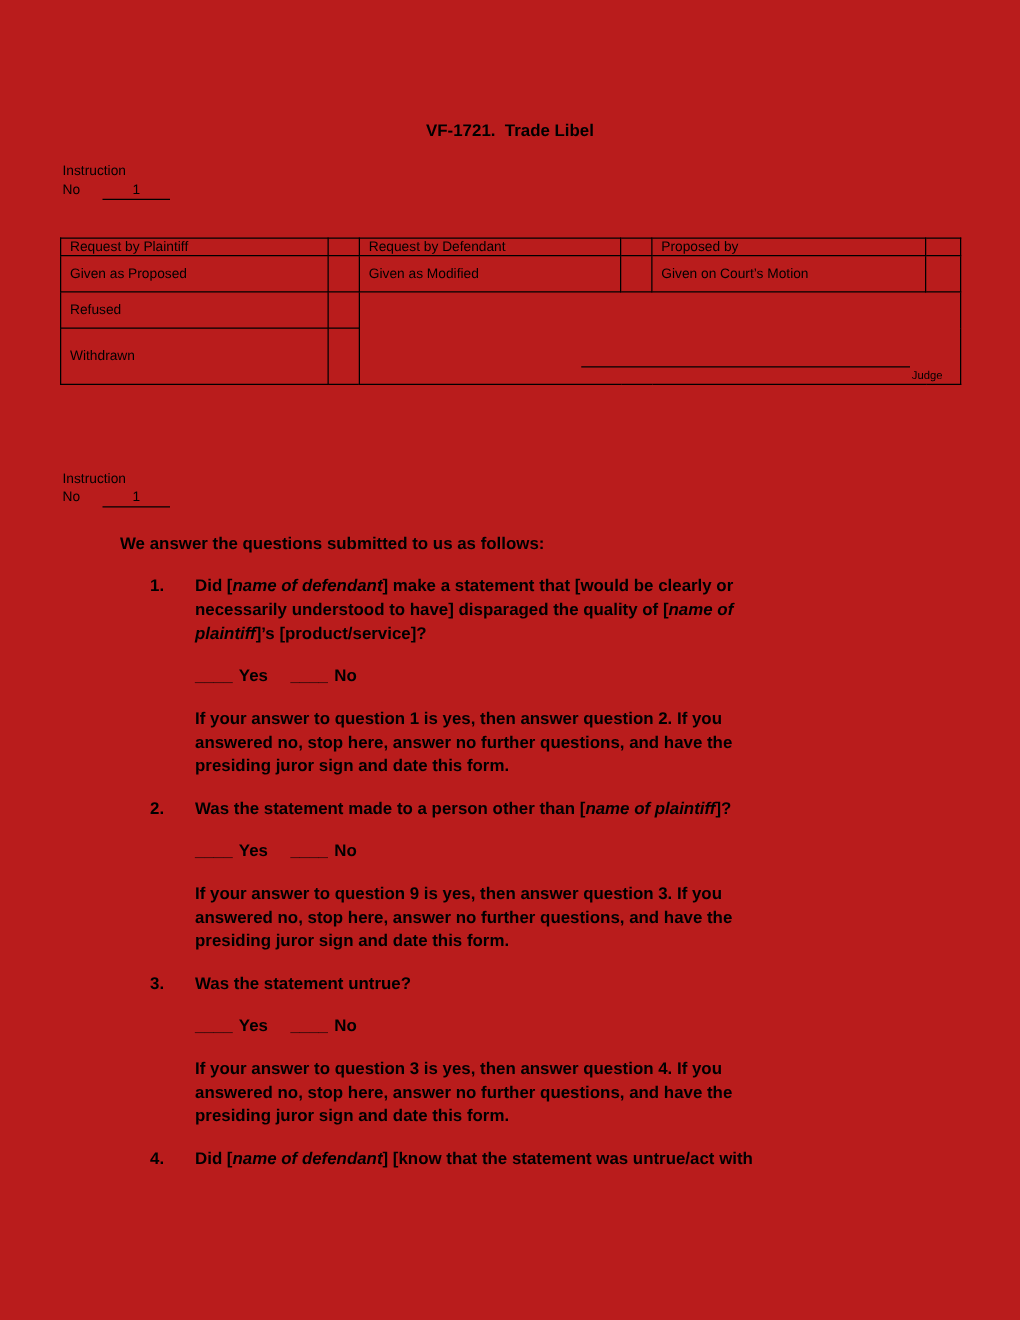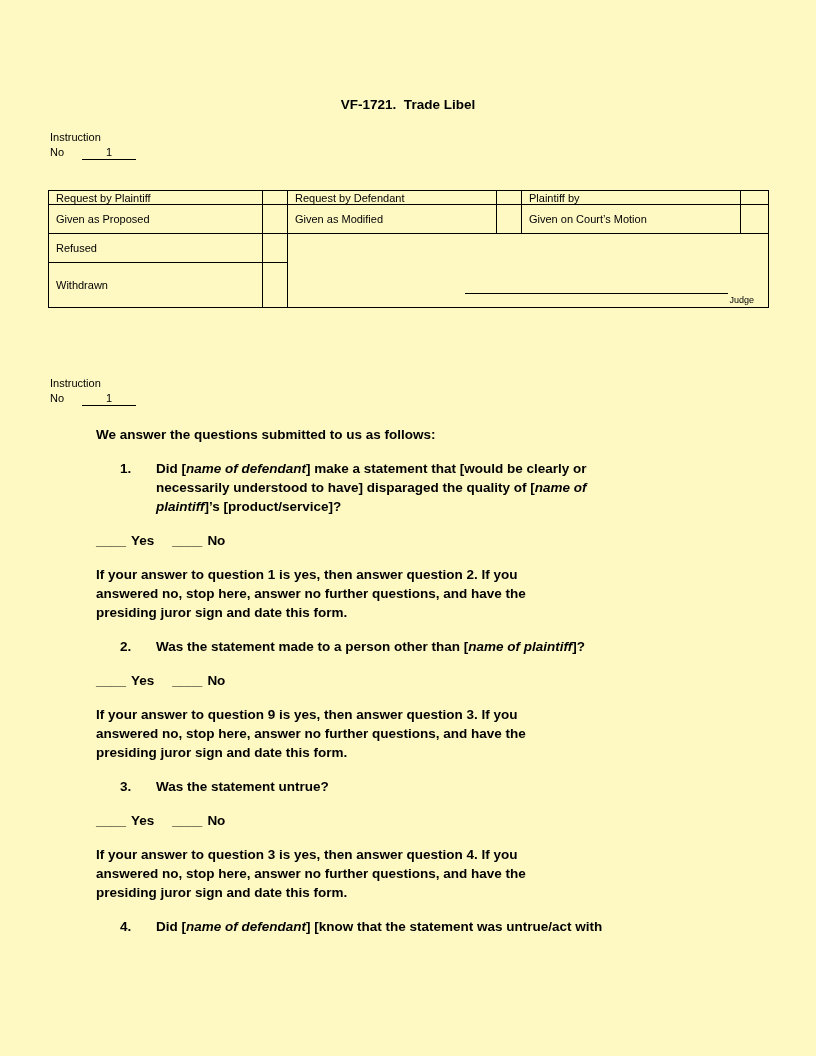--- a/index.html
+++ b/index.html
@@ -1,20 +1,20 @@
 <!DOCTYPE html>
 <html><head>
 <meta charset="utf-8">
 <style>
   html, body { margin: 0; padding: 0; background: #ffffff; }
   .page {
     position: relative;
     width: 816px;
     height: 1056px;
-    background: #fef9c3;
+    background: #b91c1c;
     color: #000000;
     font-family: "Liberation Sans", sans-serif;
     overflow: hidden;
   }
 
   
   .doc-title {
     position: absolute;
     top: 97px;
     left: 0;
@@ -83,21 +83,21 @@
     width: 610px;
     font-size: 13.5px;
     font-weight: bold;
     line-height: 19px;
   }
   .block { margin-top: 15px; }
   .qrow { display: flex; }
   .qnum { flex: 0 0 60px; box-sizing: border-box; padding-left: 24px; }
   .qtext { flex: 1 1 auto; white-space: pre-wrap; }
   .it { font-style: italic; }
-  .indent { }
+  .indent { margin-left: 60px; }
   .followup { white-space: pre-wrap; }
   .ans-label { margin-left: 5px; }
   .ans-blank.gap { margin-left: 18px; }
 </style>
 </head>
 <body>
 
 <div class="page">
 
   <div class="doc-title">VF-1721.  Trade Libel</div>
@@ -115,21 +115,21 @@
         <col style="width:25px">
         <col style="width:219px">
         <col style="width:28px">
     </colgroup>
     <tbody>
       <tr class="r1">
         <td>Request by Plaintiff</td>
         <td class="chk"></td>
         <td>Request by Defendant</td>
         <td class="chk"></td>
-        <td>Plaintiff by</td>
+        <td>Proposed by</td>
         <td class="chk"></td>
       </tr>
       <tr class="r2">
         <td>Given as Proposed</td>
         <td class="chk"></td>
         <td>Given as Modified</td>
         <td class="chk"></td>
         <td>Given on Court’s Motion</td>
         <td class="chk"></td>
       </tr>

